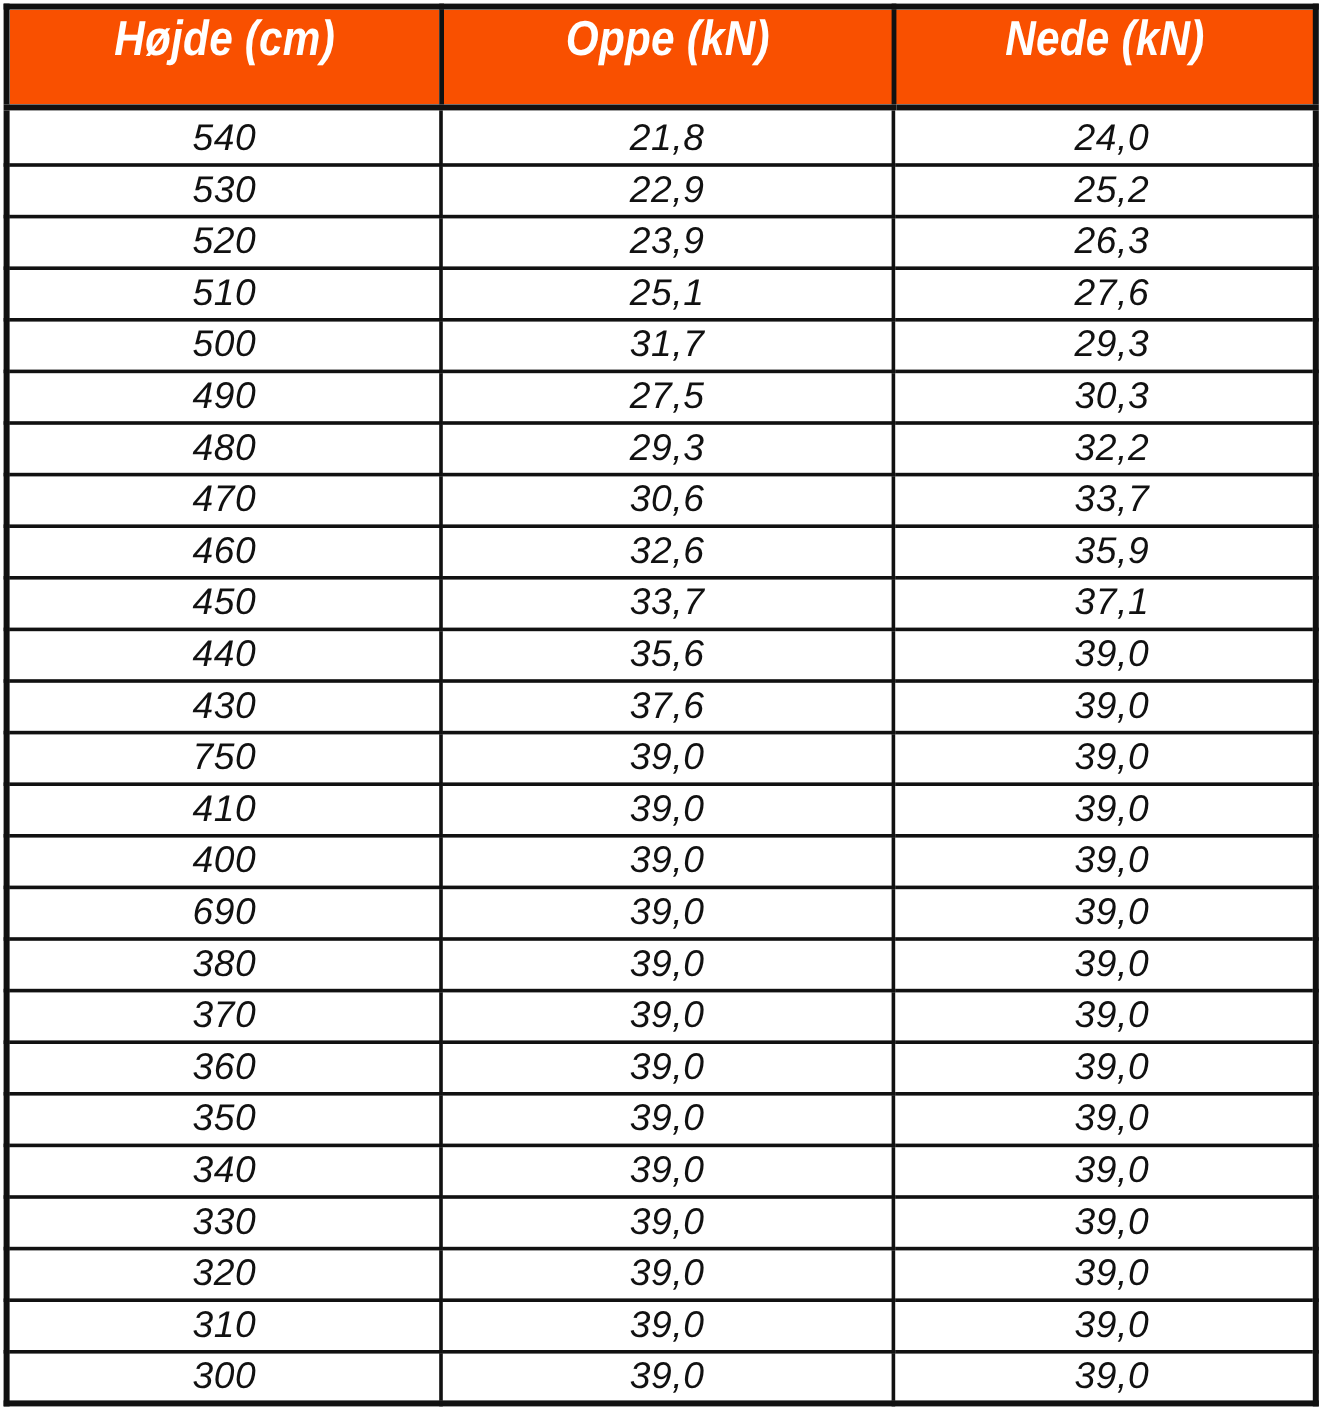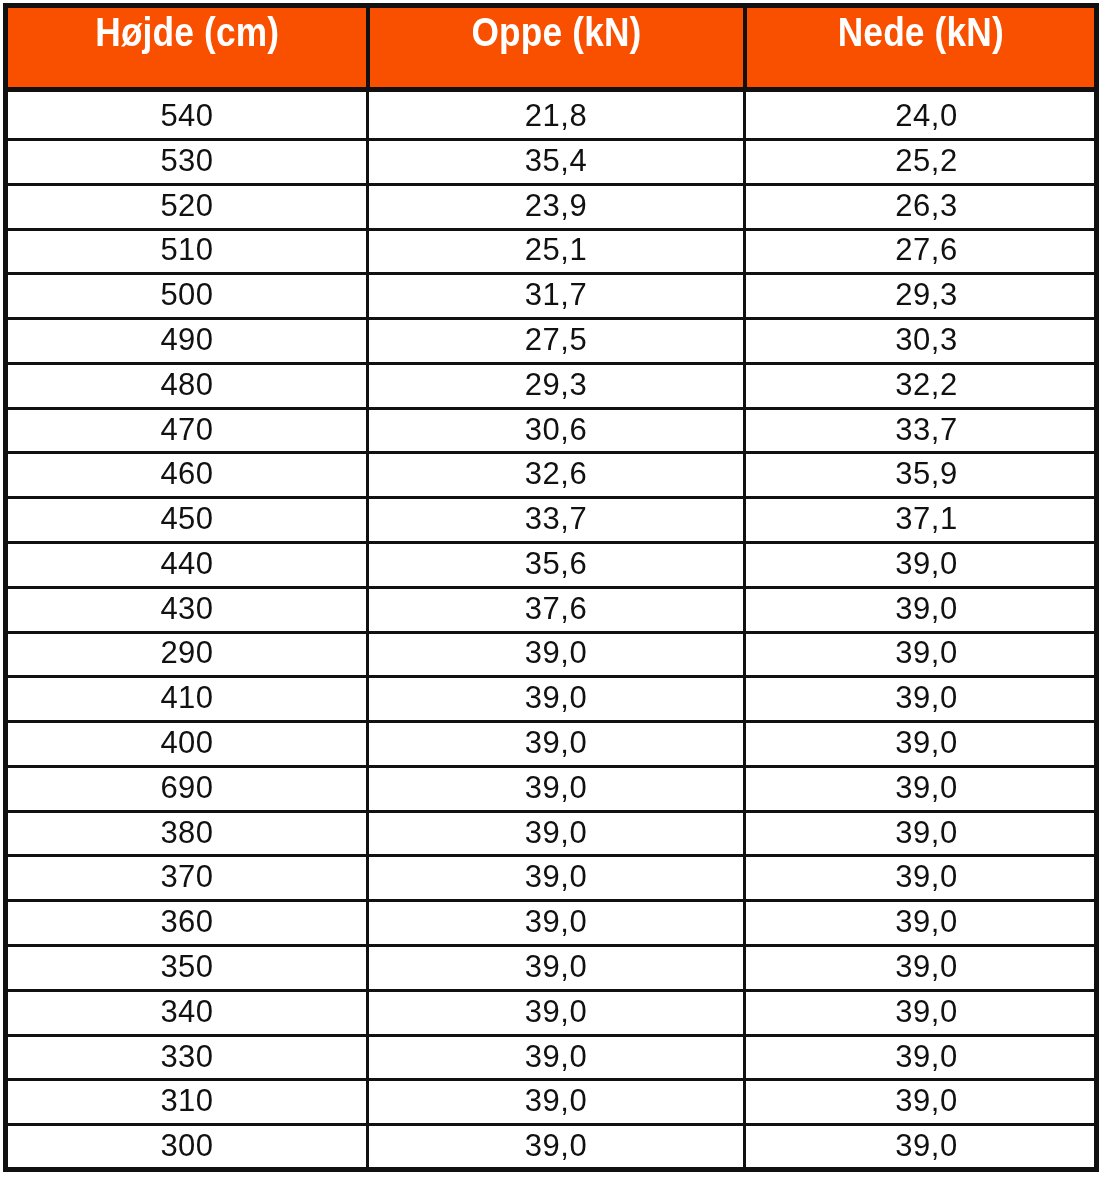--- a/index.html
+++ b/index.html
@@ -22,20 +22,21 @@
     padding: 3px 6px 12px 3px;
   }
 
   table.load-table {
     border-collapse: collapse;
     table-layout: fixed;
     width: 1091px;
     height: 1169px;
     border: 5px solid #111111;
     background: #ffffff;
+    font-style: italic;
   }
 
   col.col-hojde { width: 362px; }
   col.col-oppe  { width: 377px; }
   col.col-nede  { width: 352px; }
 
   thead tr.header-row {
     height: 84px;
     background: #f95000;
   }
@@ -102,21 +103,21 @@
       </tr>
     </thead>
     <tbody id="table-body">
         <tr class="data-row">
           <td class="data-cell">540</td>
           <td class="data-cell">21,8</td>
           <td class="data-cell">24,0</td>
         </tr>
         <tr class="data-row">
           <td class="data-cell">530</td>
-          <td class="data-cell">35,4</td>
+          <td class="data-cell">22,9</td>
           <td class="data-cell">25,2</td>
         </tr>
         <tr class="data-row">
           <td class="data-cell">520</td>
           <td class="data-cell">23,9</td>
           <td class="data-cell">26,3</td>
         </tr>
         <tr class="data-row">
           <td class="data-cell">510</td>
           <td class="data-cell">25,1</td>
@@ -156,21 +157,21 @@
           <td class="data-cell">440</td>
           <td class="data-cell">35,6</td>
           <td class="data-cell">39,0</td>
         </tr>
         <tr class="data-row">
           <td class="data-cell">430</td>
           <td class="data-cell">37,6</td>
           <td class="data-cell">39,0</td>
         </tr>
         <tr class="data-row">
-          <td class="data-cell">290</td>
+          <td class="data-cell">750</td>
           <td class="data-cell">39,0</td>
           <td class="data-cell">39,0</td>
         </tr>
         <tr class="data-row">
           <td class="data-cell">410</td>
           <td class="data-cell">39,0</td>
           <td class="data-cell">39,0</td>
         </tr>
         <tr class="data-row">
           <td class="data-cell">400</td>
@@ -202,20 +203,25 @@
           <td class="data-cell">39,0</td>
           <td class="data-cell">39,0</td>
         </tr>
         <tr class="data-row">
           <td class="data-cell">340</td>
           <td class="data-cell">39,0</td>
           <td class="data-cell">39,0</td>
         </tr>
         <tr class="data-row">
           <td class="data-cell">330</td>
+          <td class="data-cell">39,0</td>
+          <td class="data-cell">39,0</td>
+        </tr>
+        <tr class="data-row">
+          <td class="data-cell">320</td>
           <td class="data-cell">39,0</td>
           <td class="data-cell">39,0</td>
         </tr>
         <tr class="data-row">
           <td class="data-cell">310</td>
           <td class="data-cell">39,0</td>
           <td class="data-cell">39,0</td>
         </tr>
         <tr class="data-row">
           <td class="data-cell">300</td>

